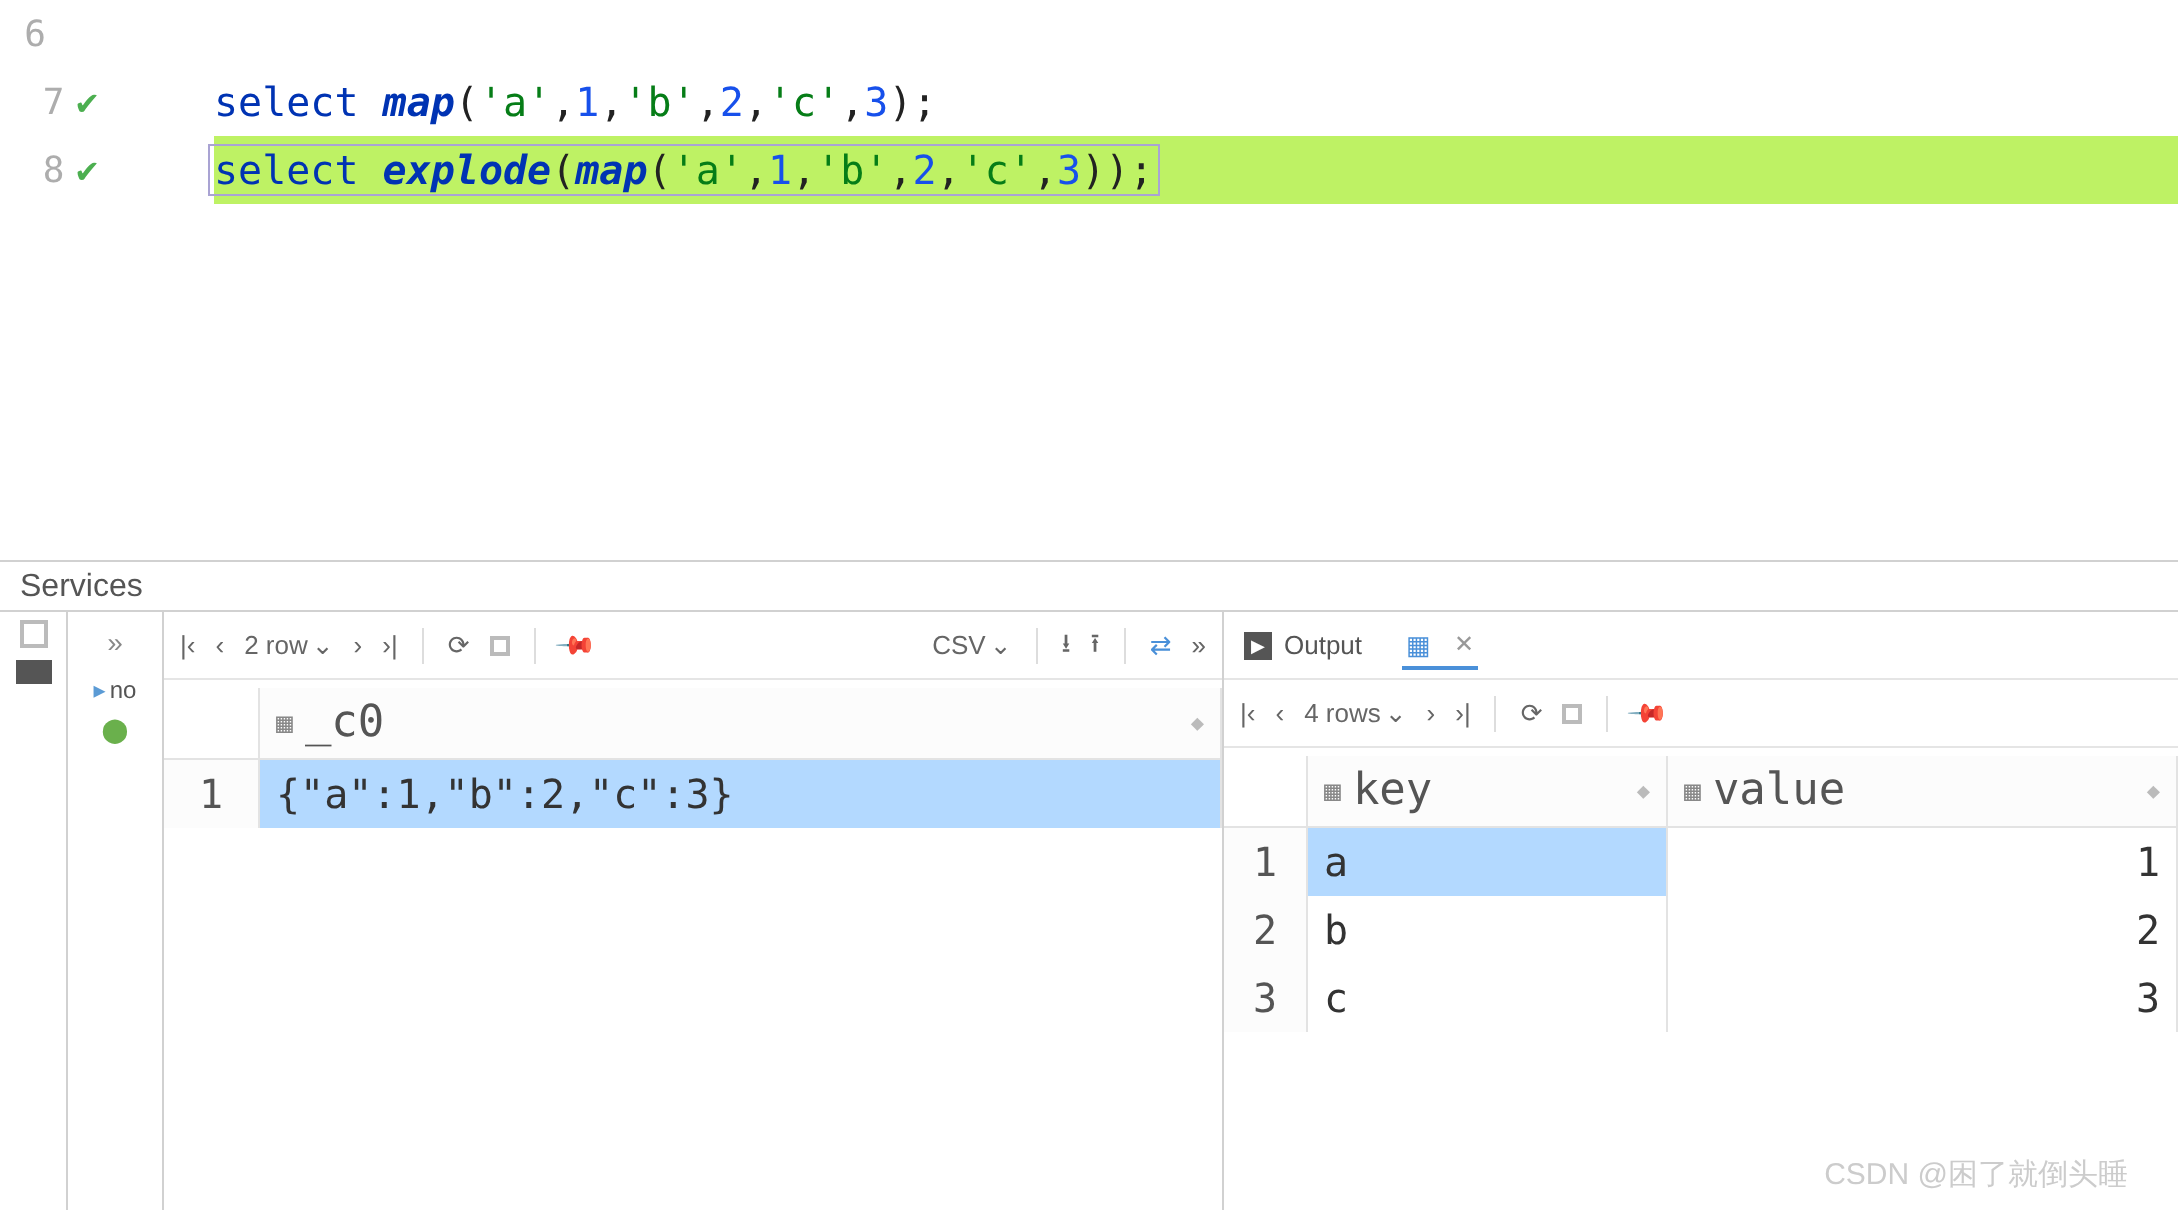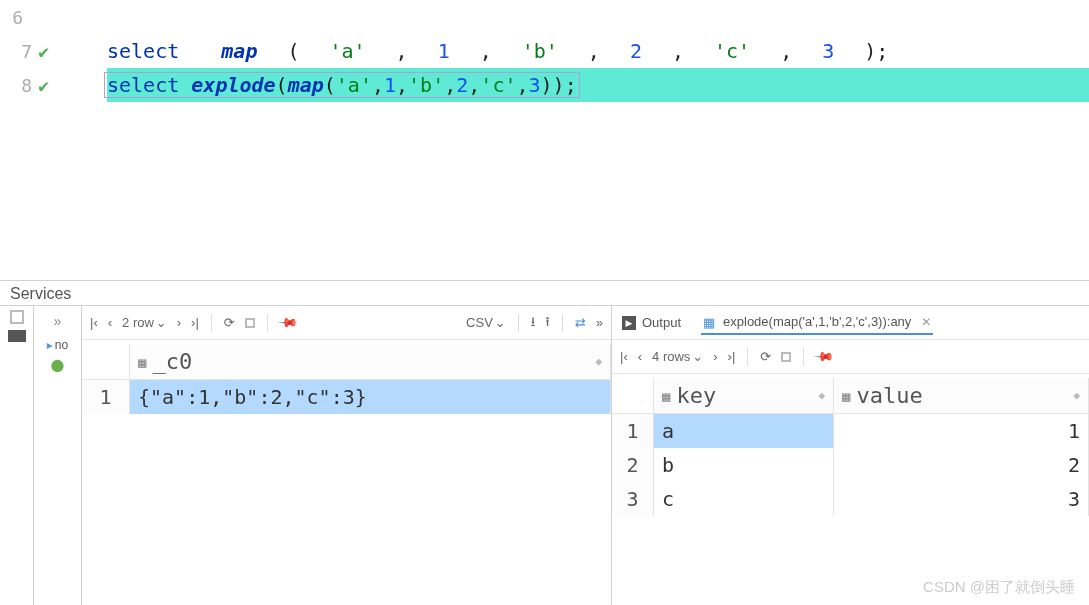--- a/index.html
+++ b/index.html
@@ -2,22 +2,22 @@
 <html><head>
 <meta charset="utf-8">
 <style>
 * { box-sizing: border-box; margin: 0; padding: 0; }
 body { font-family: "Segoe UI", Arial, sans-serif; font-size: 13px; color: #333; background: #fff; width: 1089px; height: 605px; overflow: hidden; position: relative; }
 .editor-area { display: flex; height: 280px; }
 .gutter { width: 55px; background: #fff; border-right: none; }
 .gutter-row { height: 34px; display: flex; align-items: center; justify-content: flex-end; padding-right: 6px; font-family: Consolas, monospace; font-size: 18px; color: #adadad; gap: 6px; }
 .check { color: #4caf50; font-size: 18px; }
 .code-col { flex: 1; background: #fff; font-family: Consolas, monospace; font-size: 20px; padding-left: 52px; }
-.code-line { height: 34px; display: flex; align-items: center; white-space: pre; gap: 30px; }
-.code-line.current { background: #5eead4; }
+.code-line { height: 34px; display: flex; align-items: center; white-space: pre; }
+.code-line.current { background: #bef264; }
 .code-line.current .code-box { border: 1px solid #a9a3d3; padding: 0 2px; margin-left: -3px; }
 .kw { color: #0033b3; }
 .fn { color: #0033b3; font-style: italic; font-weight: bold; }
 .str { color: #067d17; }
 .num { color: #1750eb; }
 .pn { color: #222; }
 .sep { height: 1px; background: #d1d1d1; }
 .services-header { padding: 4px 10px 2px; font-size: 16px; color: #555; border-bottom: 1px solid #d1d1d1; }
 .services-body { display: flex; height: 300px; }
 .tool-strip { width: 34px; border-right: 1px solid #d1d1d1; display: flex; flex-direction: column; align-items: center; gap: 6px; padding-top: 4px; }
@@ -46,21 +46,21 @@
 .tab { display:flex; align-items:center; gap:6px; font-size:13px; color:#555; cursor:pointer; padding:4px 2px; }
 .tab.active { border-bottom:2px solid #4a90d9; }
 .tab-ic { width:14px; height:14px; display:inline-block; }
 .tab-close { color:#999; font-size:12px; margin-left:4px; }
 .right-toolbar { height:34px; border-bottom:1px solid #e5e5e5; display:flex; align-items:center; padding:0 8px; gap:10px; color:#888; font-size:13px; }
 .right-grid .grid-head { }
 .right-grid .gh-rownum { width:42px; }
 .right-grid .gr-num { width:42px; }
 .col-key { width: 180px; flex:none; }
 .col-val { flex:1; }
-.watermark { position:absolute; bottom:8px; right:14px; color:#ccc; font-size:15px; font-family: Arial,sans-serif; }
+.watermark { position:absolute; bottom:8px; right:25px; color:#ccc; font-size:15px; font-family: Arial,sans-serif; }
 .pin-icon { transform: rotate(45deg); display:inline-block; }
 </style>
 </head>
 <body>
 
 <div class="editor-area">
   <div class="gutter">
     <div class="gutter-row">
       <span>6</span>
       <span style="width:20px"></span>
@@ -148,21 +148,20 @@
   </div>
 
   <div class="right-panel">
     <div class="tab-bar">
       <div class="tab">
         <span class="tab-ic" style="background:#555;color:#fff;display:flex;align-items:center;justify-content:center;font-size:9px">▶</span>
         <span>Output</span>
       </div>
       <div class="tab active">
         <span class="tab-ic" style="color:#4a90d9">▦</span>
-        <span>explode(map('a',1,'b',2,'c',3)):any</span>
         <span class="tab-close">✕</span>
       </div>
     </div>
     <div class="right-toolbar">
       <span class="tb-btn">|‹</span>
       <span class="tb-btn">‹</span>
       <span class="tb-btn">
           <span>4 rows</span> 
           <span>⌄</span>
         </span>

